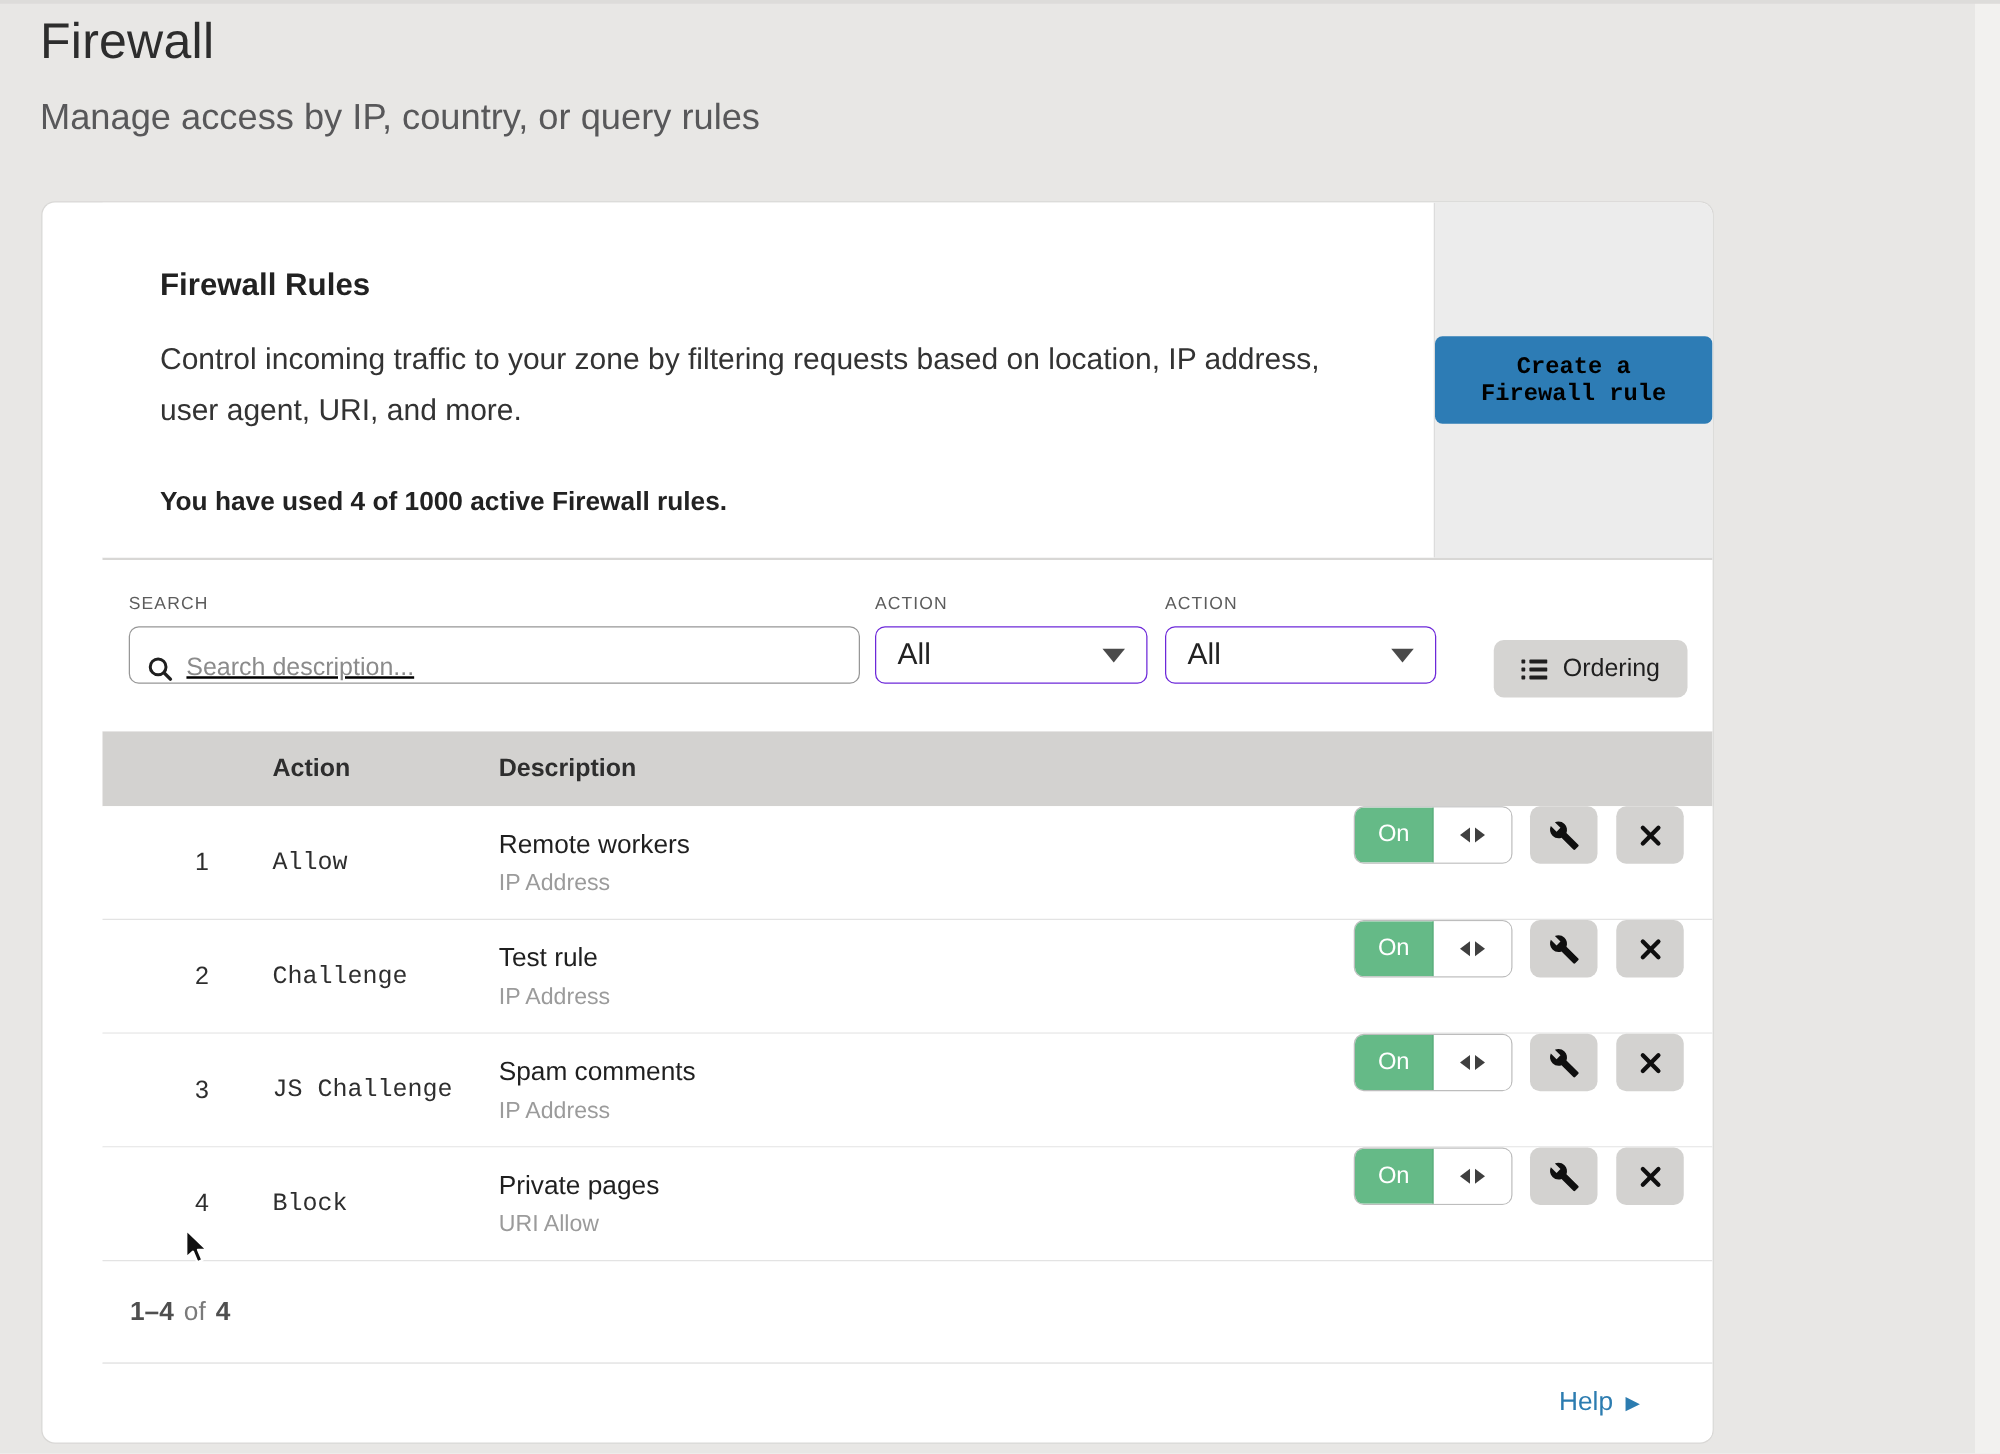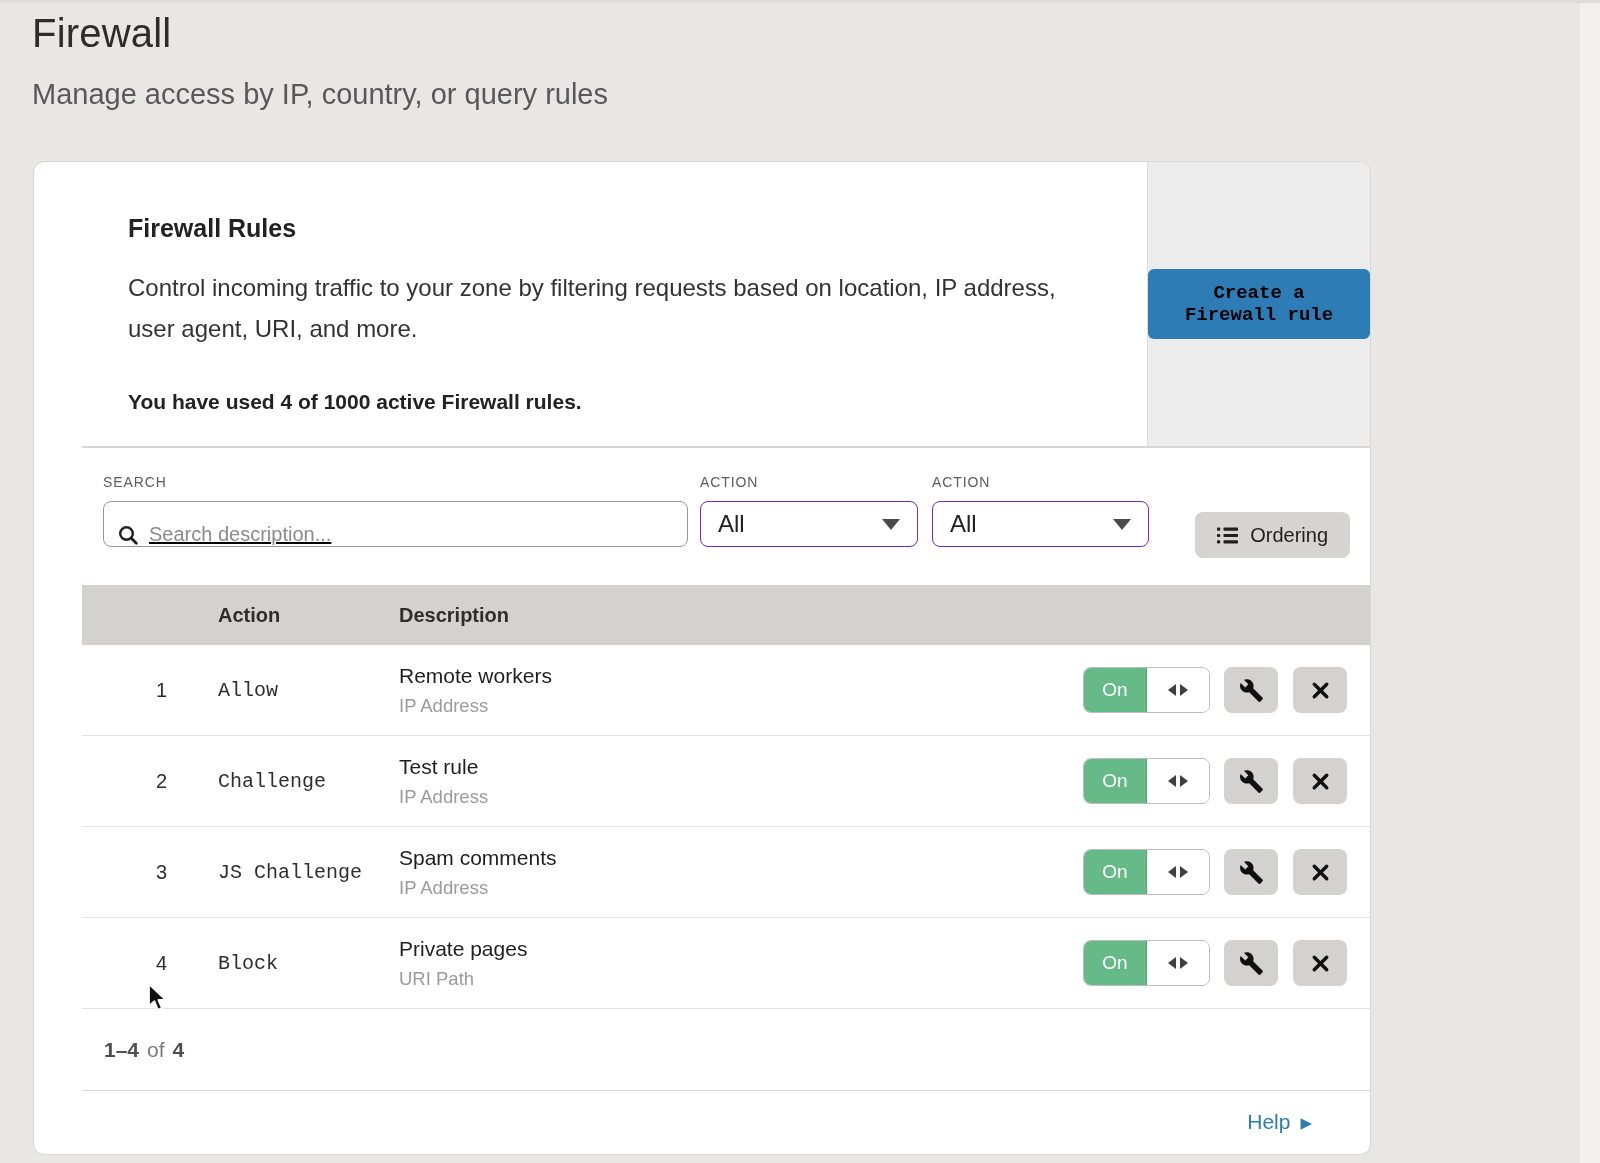--- a/index.html
+++ b/index.html
@@ -92,21 +92,21 @@
   .col-desc { flex: 1; }
   .row {
     height: 91px; display: flex; align-items: center;
     border-bottom: 1px solid #e3e3e3; background: #fff; position: relative;
   }
   .cell-num { width: 136px; padding-left: 74px; font-size: 20px; color: #2e2e2e; }
   .cell-action { width: 181px; font-size: 20px; color: #2e2e2e; font-family: Liberation Mono, monospace; }
   .cell-desc { flex: 1; padding-right: 330px; }
   .desc-title { font-size: 21px; color: #1f1f1f; margin-bottom: 7px; }
   .desc-sub { font-size: 18.5px; color: #9b9b9b; }
-  .controls { position: absolute; right: 23px; top: 0; height: 100%; display: flex; align-items: center; }
+  .controls { position: absolute; right: 23px; top: 0; height: 100%; display: flex; align-items: flex-start; }
   .toggle {
     display: flex; height: 46px; border: 1px solid #bdbdbd; border-radius: 8px;
     overflow: hidden; cursor: pointer; background: #fff;
   }
   .toggle-on {
     width: 63px; background: #65ba87; color: #fff; font-size: 19px;
     display: flex; align-items: center; justify-content: center;
     border-right: 1px solid #54a876;
   }
   .toggle-knob {
@@ -294,21 +294,21 @@
           </svg>
       </button>
     </div>
   </div>
 
   <div class="row">
     <div class="cell-num">4</div>
     <div class="cell-action">Block</div>
     <div class="cell-desc">
       <div class="desc-title">Private pages</div>
-      <div class="desc-sub">URI Path</div>
+      <div class="desc-sub">URI Allow</div>
     </div>
     <div class="controls">
       <div class="toggle">
         <span class="toggle-on">On</span>
         <span class="toggle-knob">
             <i class="tri-l"></i>
             <i class="tri-r"></i>
           </span>
       </div>
       <button class="icon-btn wrench">

